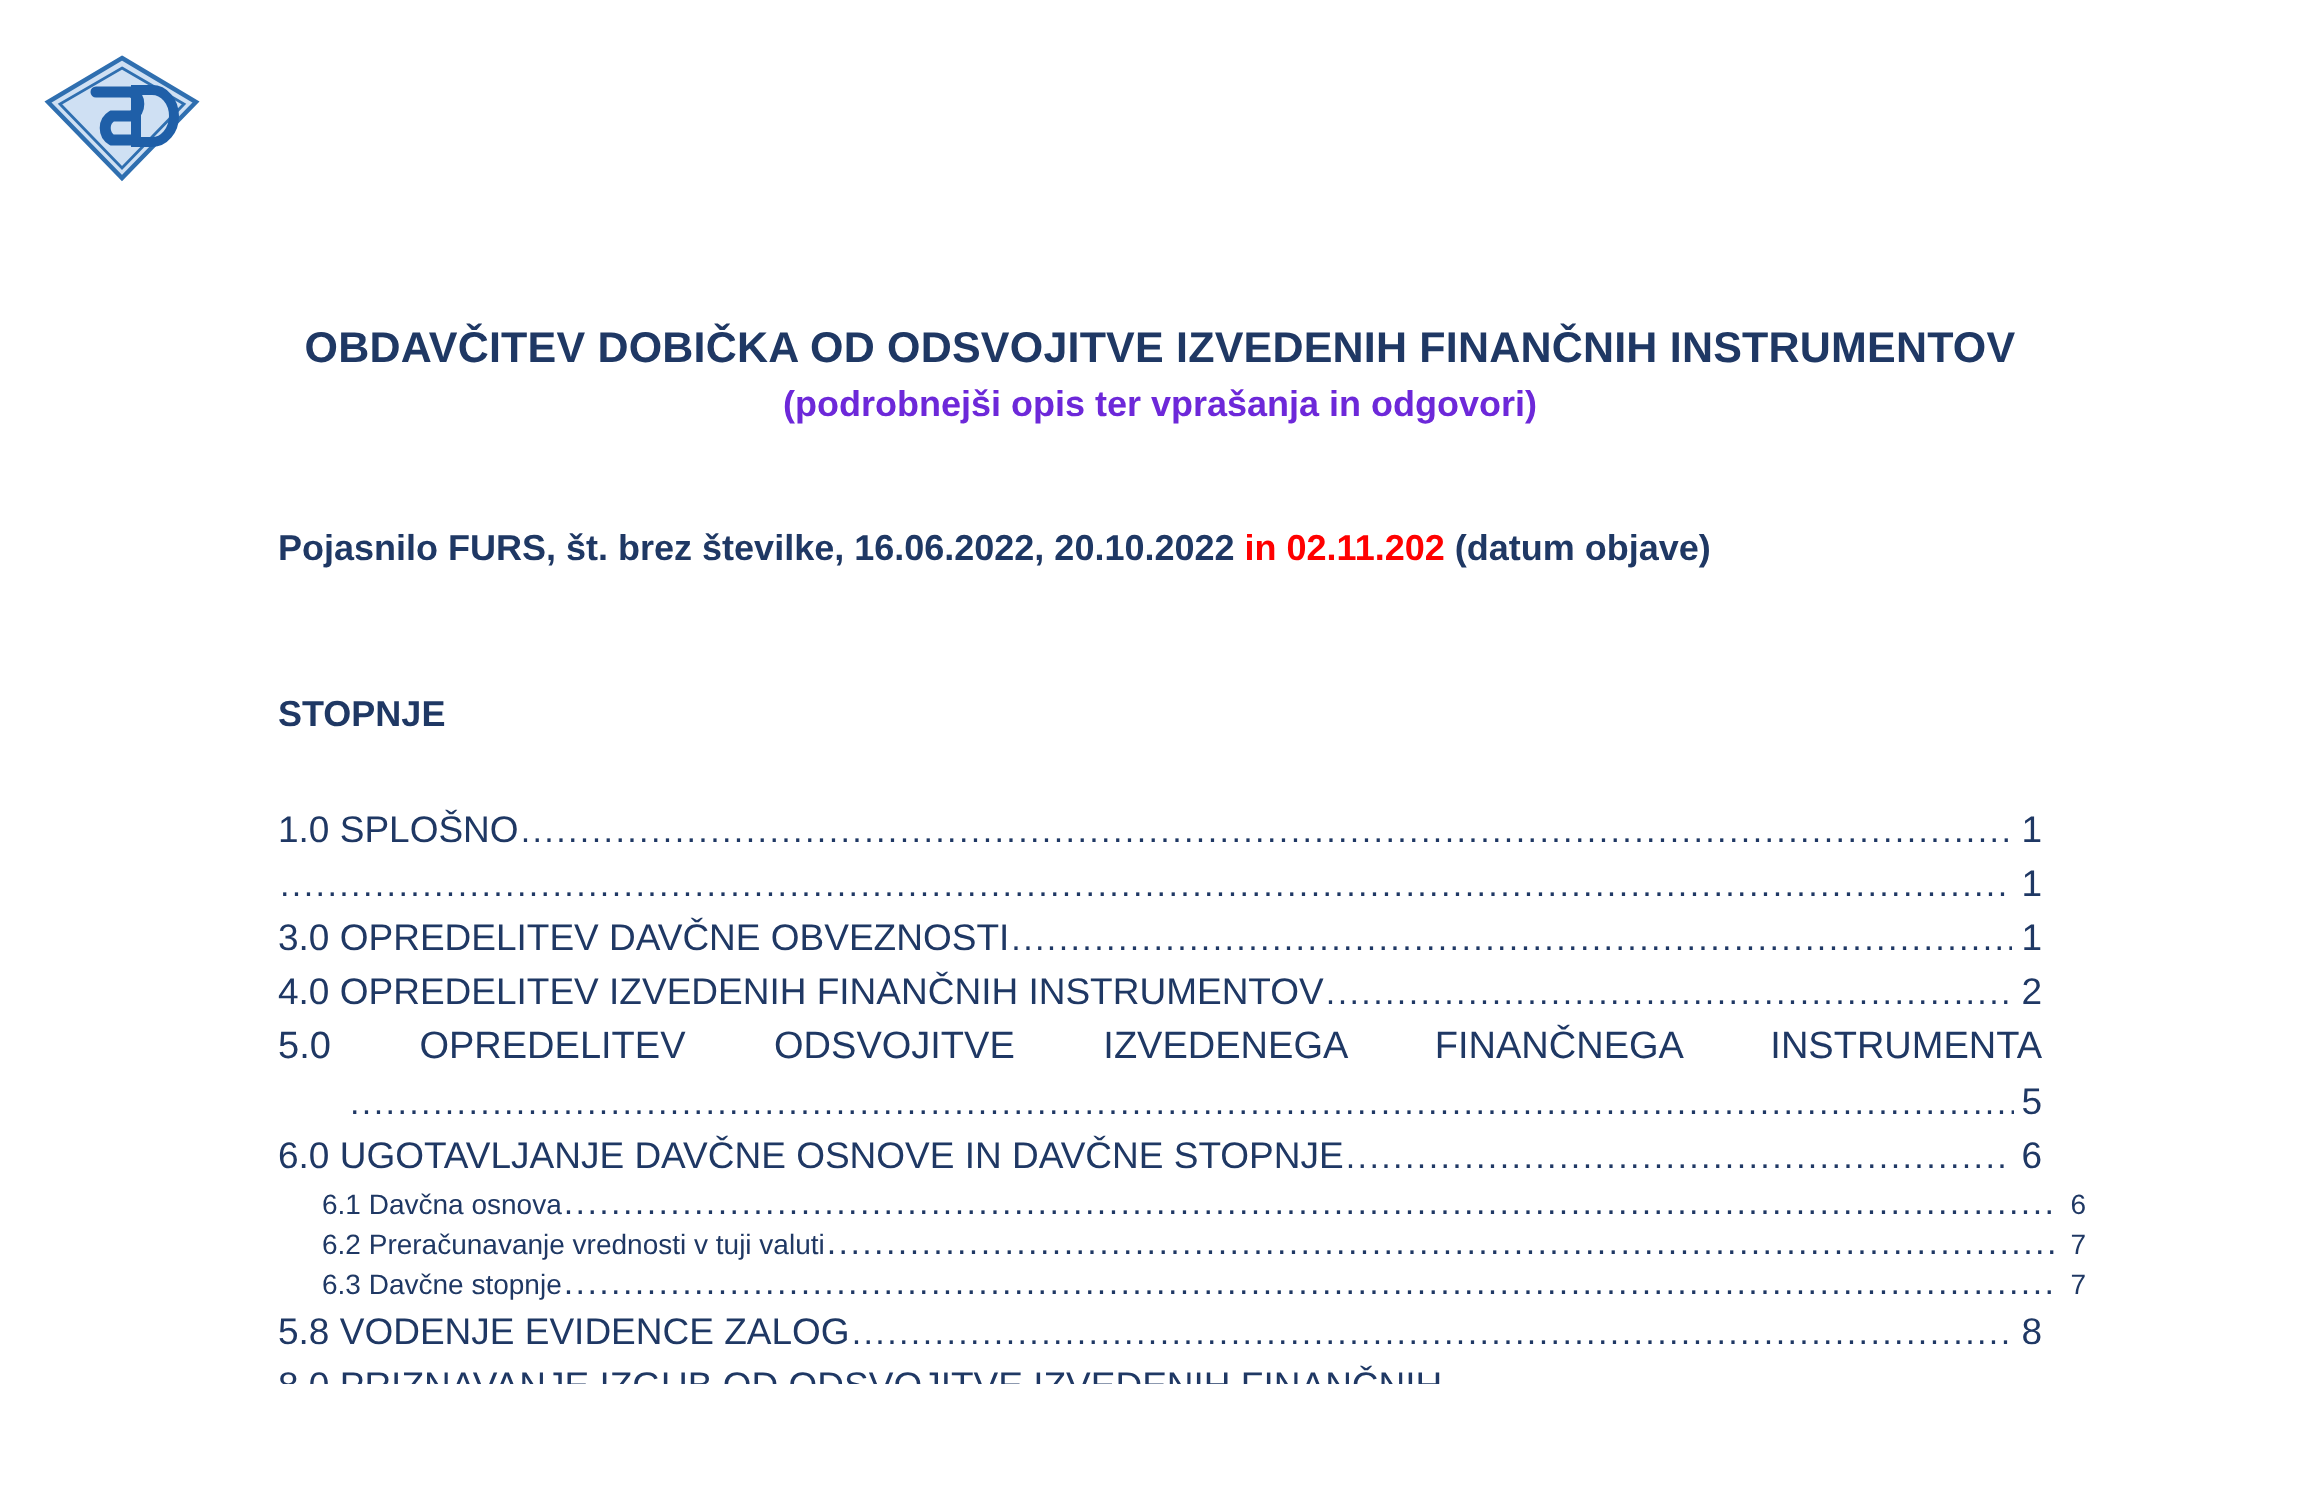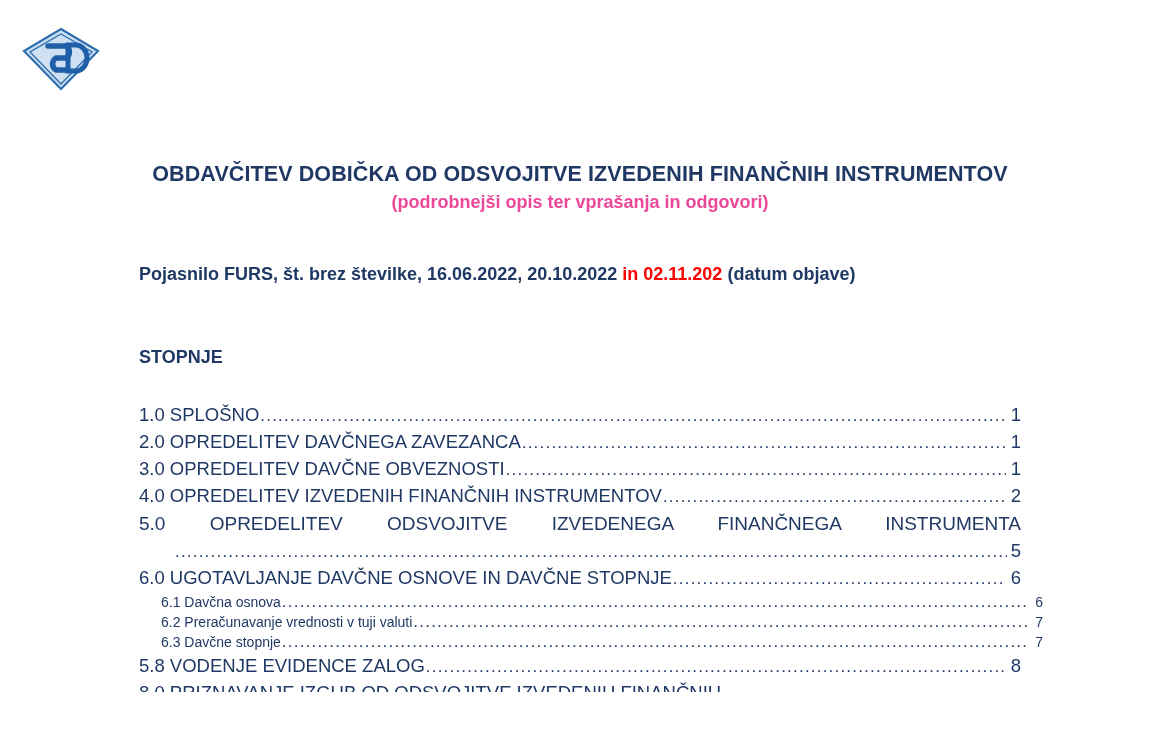--- a/index.html
+++ b/index.html
@@ -41,21 +41,21 @@
     text-align: center;
     line-height: 1.32;
     color: #1f3864;
     letter-spacing: 0.1px;
   }
   .subtitle {
     font-size: 18px;
     font-weight: bold;
     text-align: center;
     margin-top: 4px;
-    color: #ec4899;
+    color: #6d28d9;
   }
   .note {
     margin-top: 48px;
     font-size: 18px;
     font-weight: bold;
     line-height: 1.45;
     text-align: justify;
     color: #1f3864;
   }
   .note .red {
@@ -166,21 +166,20 @@
 
     <div class="toc">
 
       <div class="toc-row">
         <span class="label">1.0 SPLOŠNO</span>
         <span class="dots"></span>
         <span class="page-no">1</span>
       </div>
 
       <div class="toc-row">
-        <span class="label">2.0 OPREDELITEV DAVČNEGA ZAVEZANCA</span>
         <span class="dots"></span>
         <span class="page-no">1</span>
       </div>
 
       <div class="toc-row">
         <span class="label">3.0 OPREDELITEV DAVČNE OBVEZNOSTI</span>
         <span class="dots"></span>
         <span class="page-no">1</span>
       </div>
 

